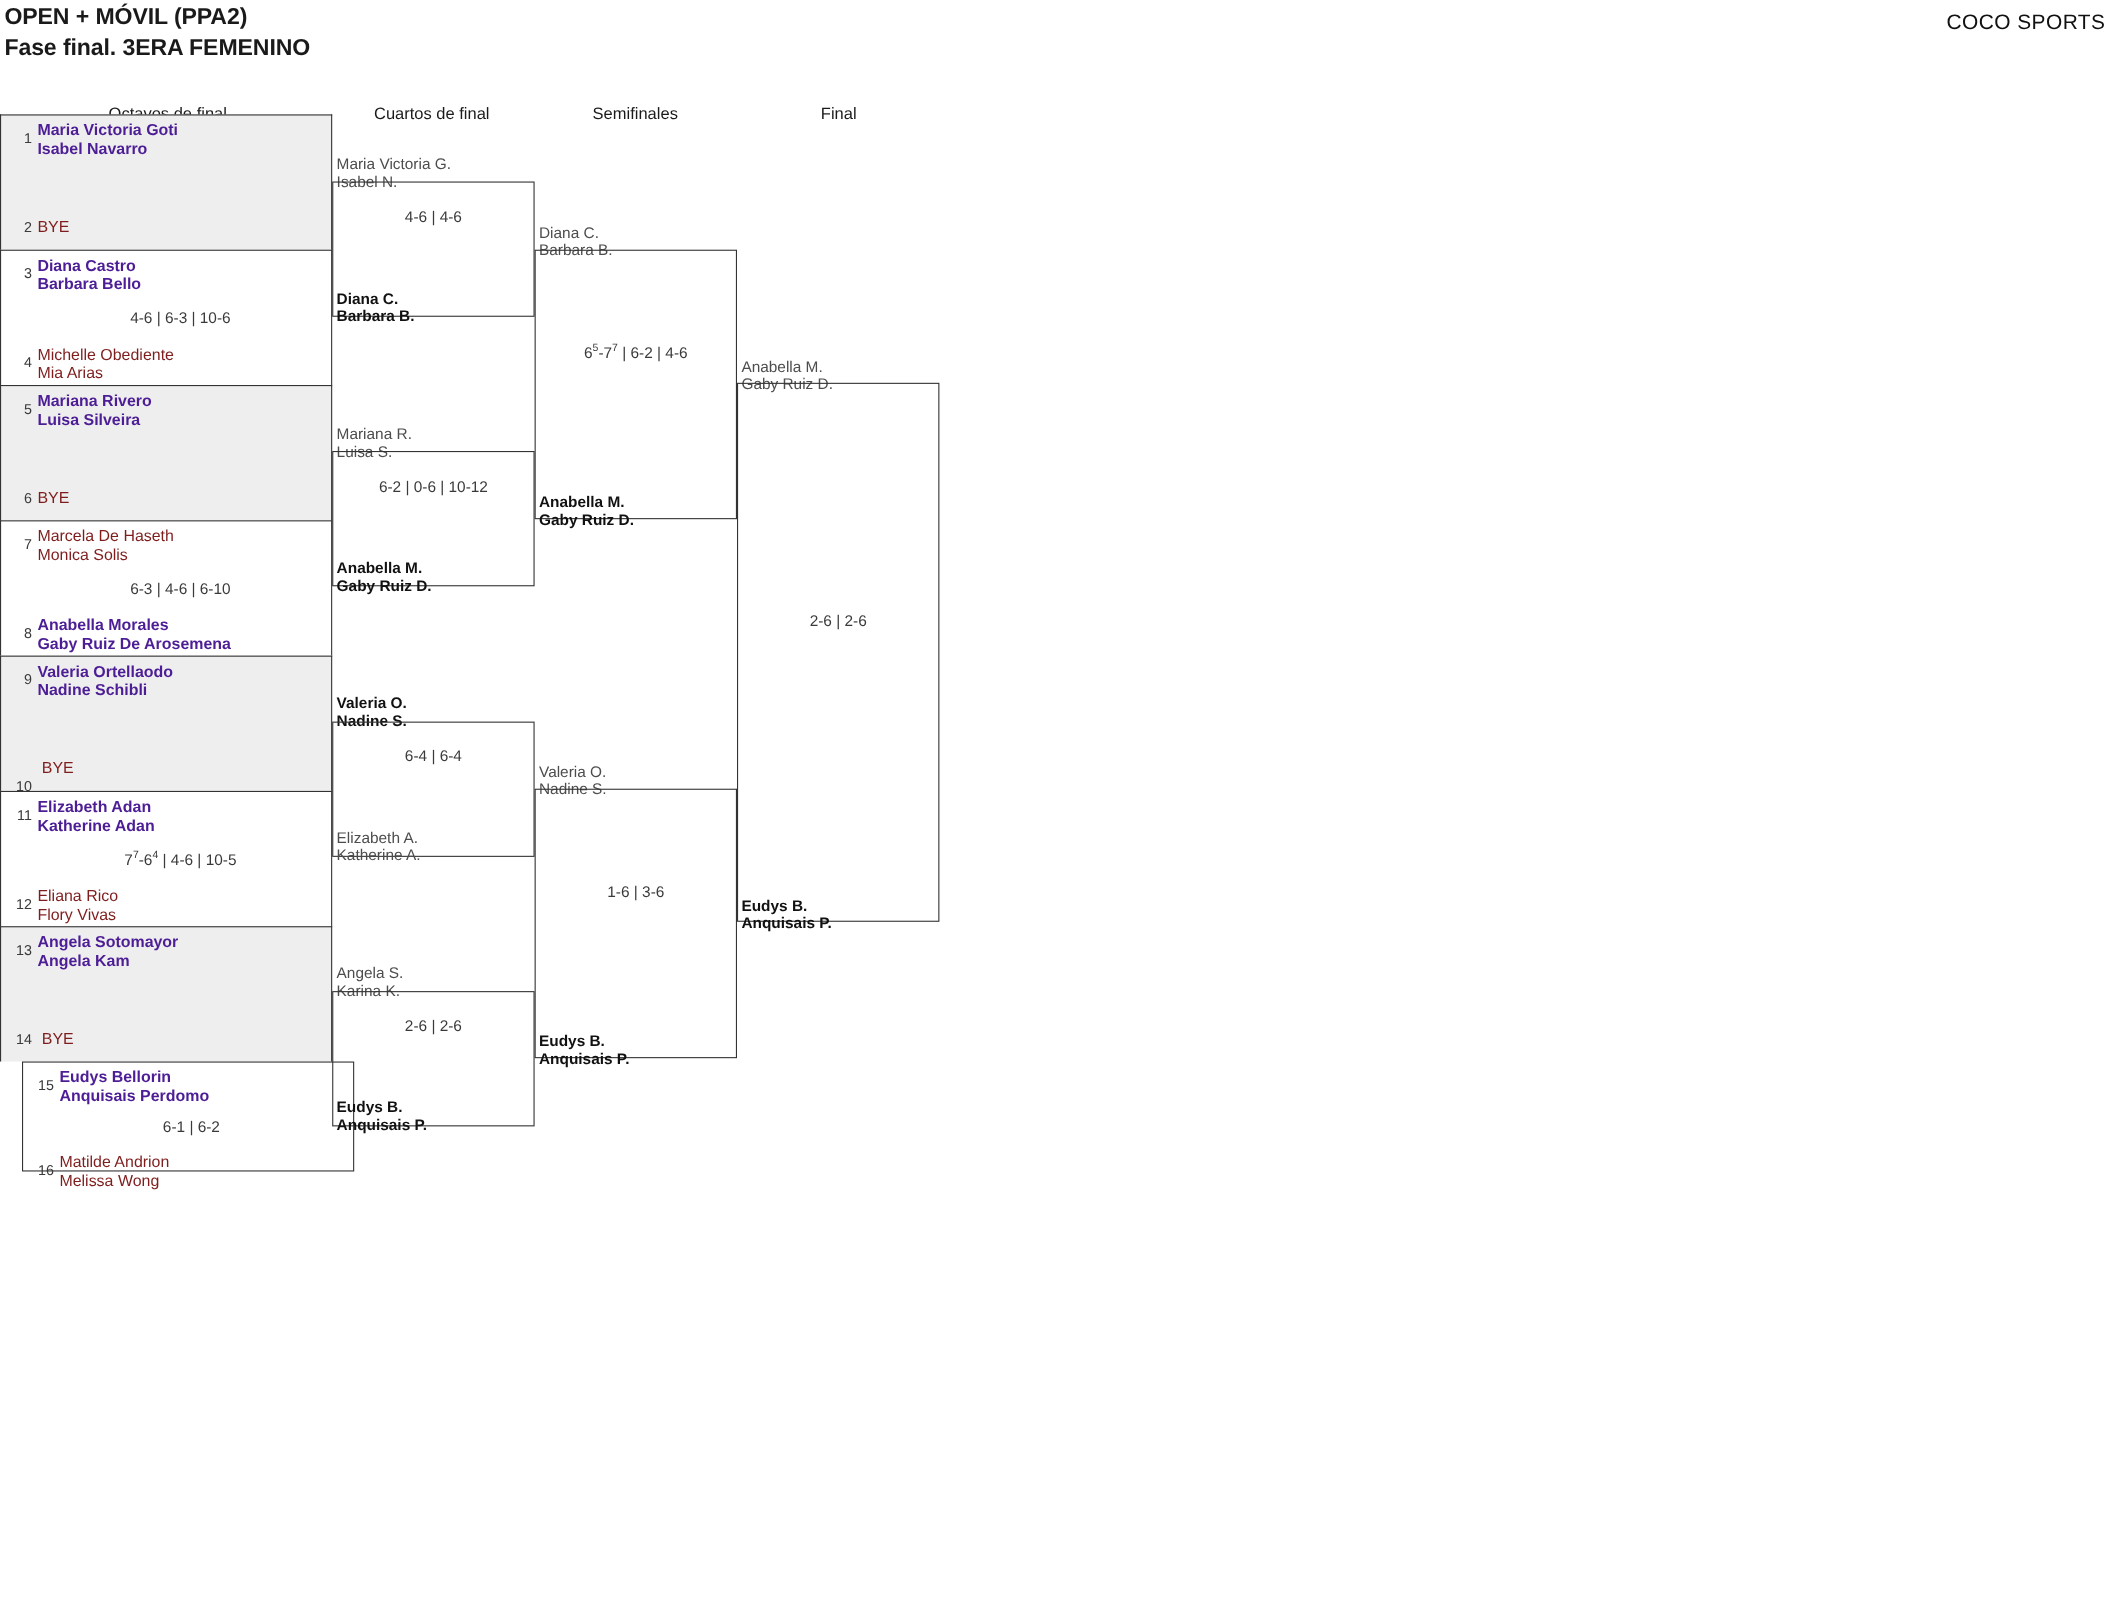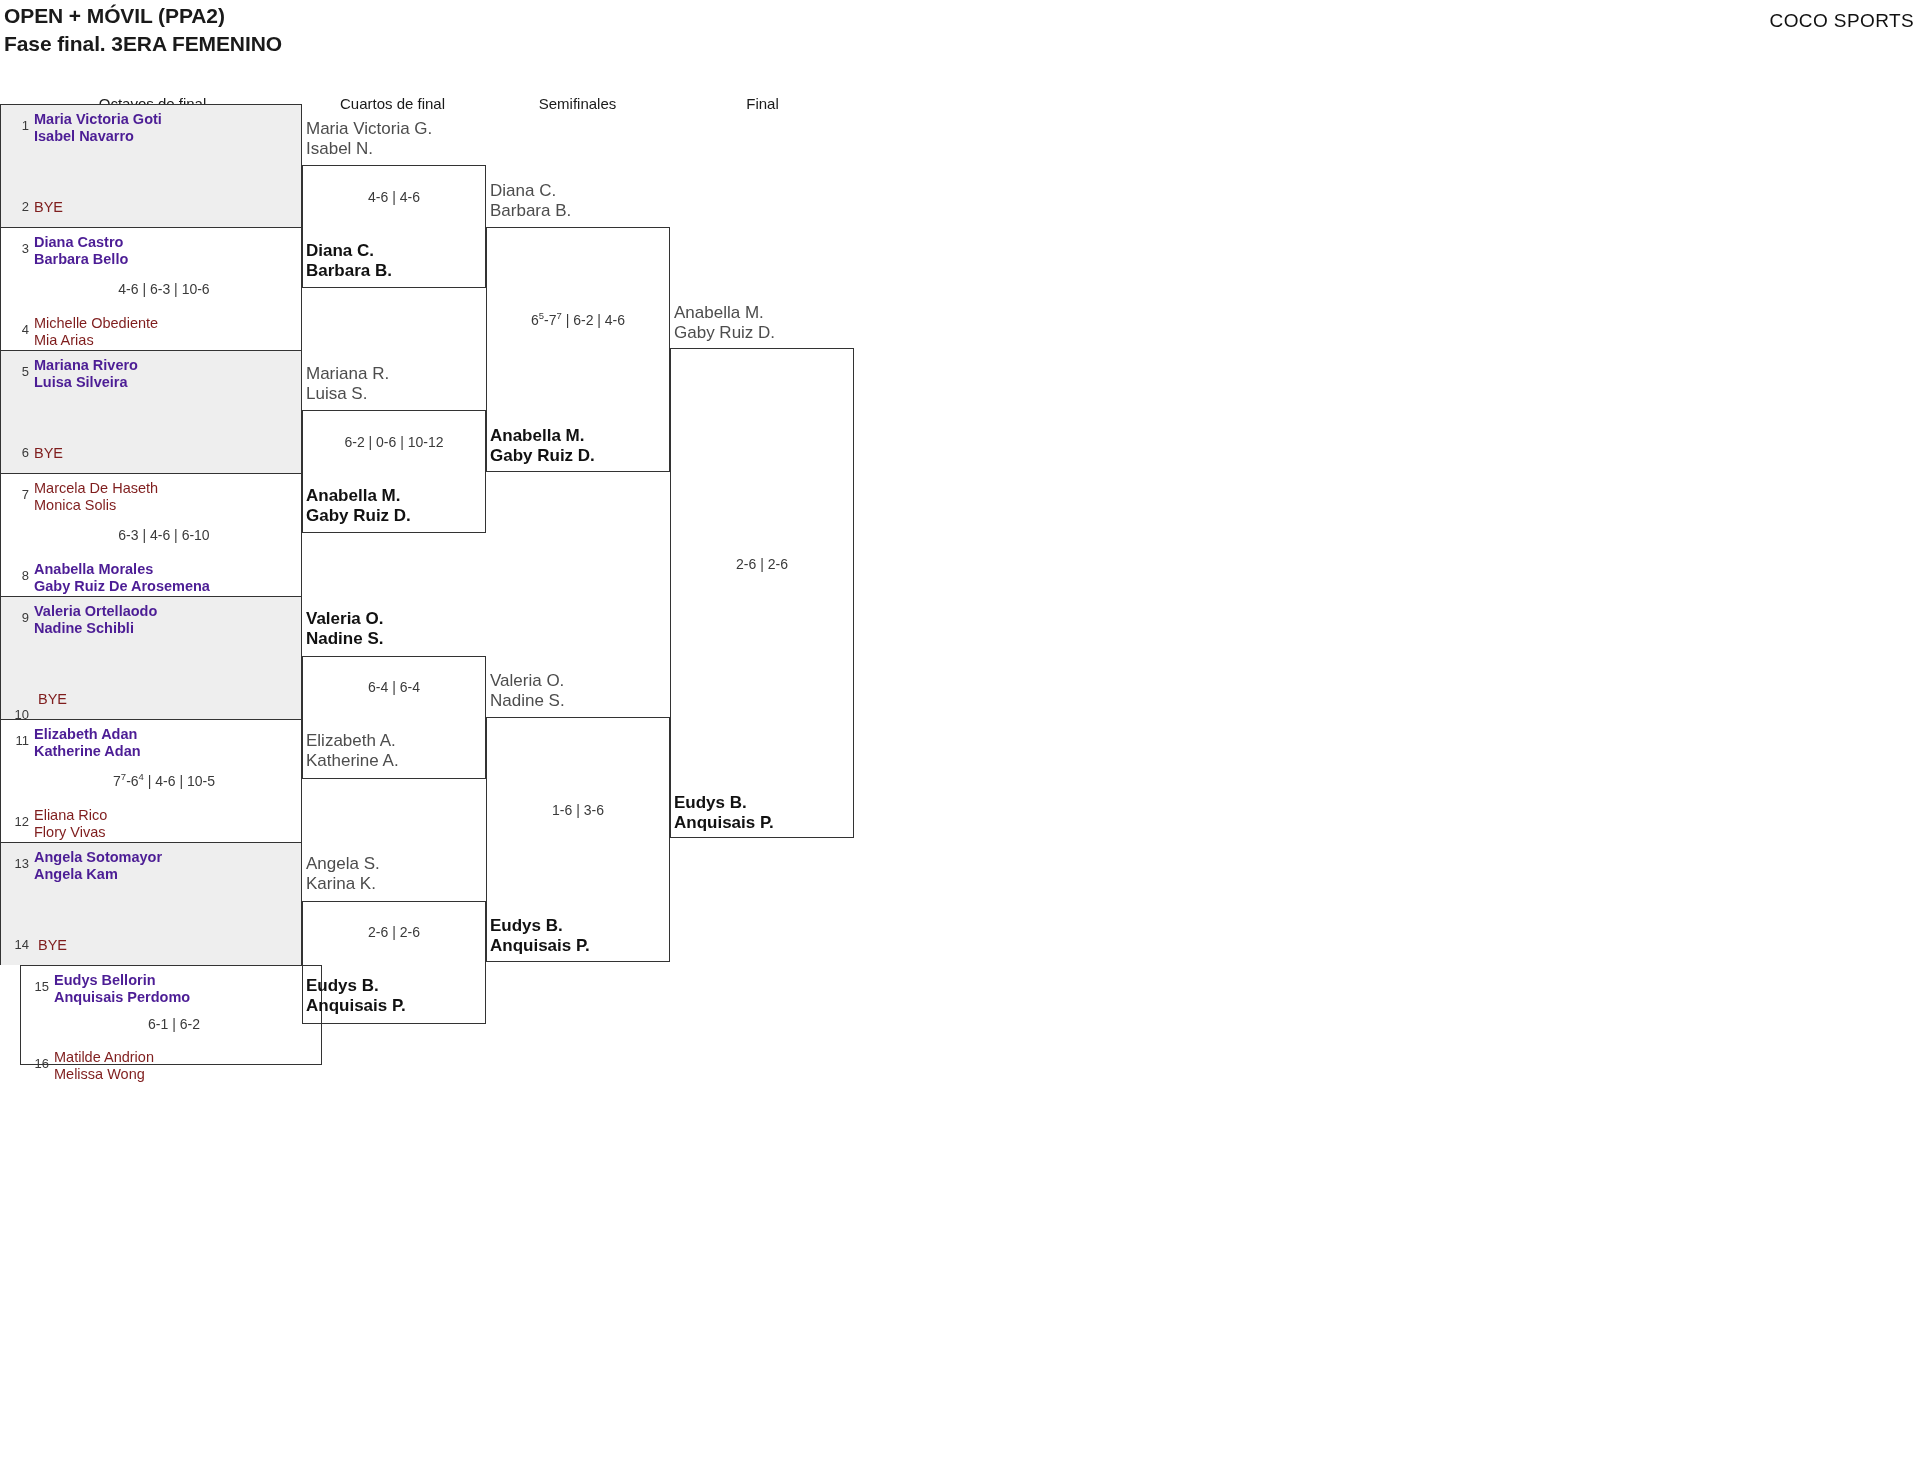--- a/index.html
+++ b/index.html
@@ -52,21 +52,21 @@
     font-size:14px;color:#3a3a3a;white-space:nowrap;
     text-align:center;
   }
   .score sup{font-size:9.5px;vertical-align:super;line-height:0;}
   
   .cbox{
     position:absolute;box-sizing:border-box;
     border:1px solid #333;
   }
   .label{
-    position:absolute;font-size:17px;line-height:1.15;white-space:nowrap;
+    position:absolute;font-size:14px;line-height:1.15;white-space:nowrap;margin-top:22px;
   }
   .label.win{font-weight:bold;color:#111;}
   .label.lose{font-weight:400;color:#4d4d4d;}
   .label .ln{display:block;}
 </style>
 </head>
 <body>
 
 <div class="tournament-title">OPEN + MÓVIL (PPA2)
 Fase final. 3ERA FEMENINO</div>

